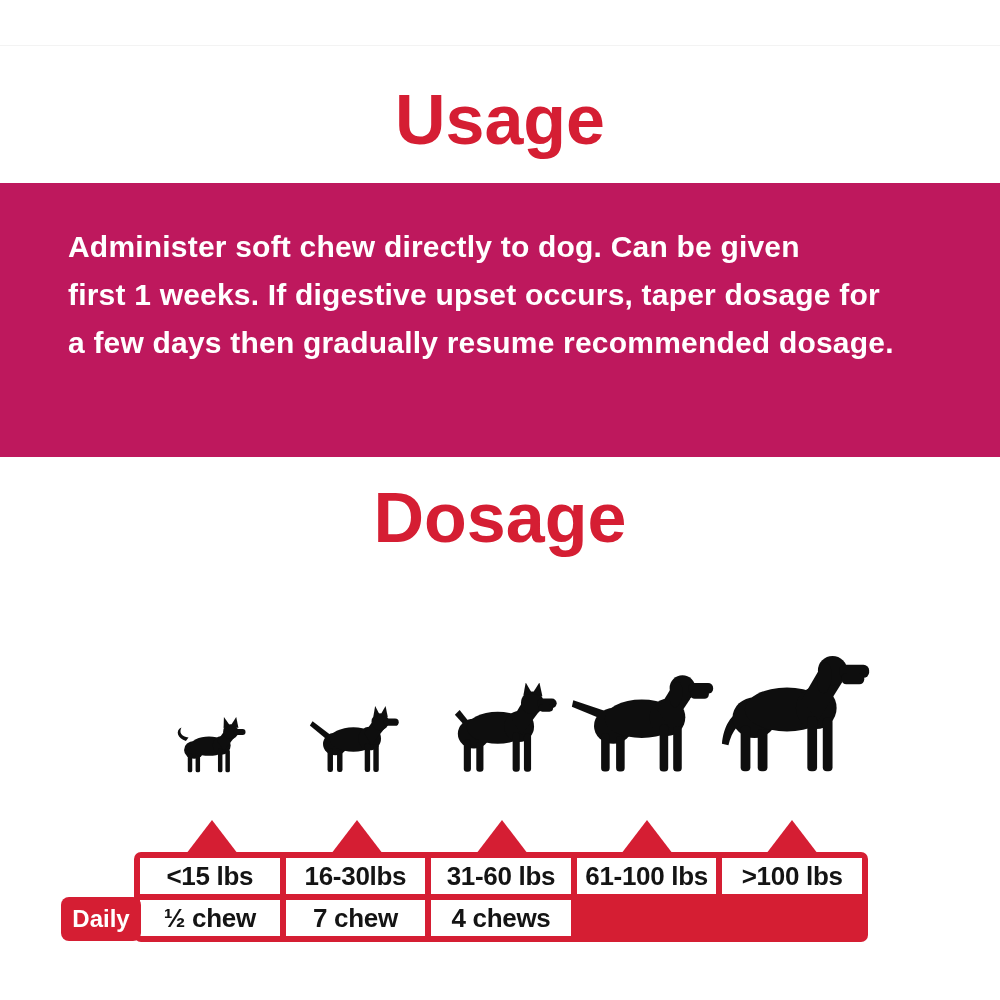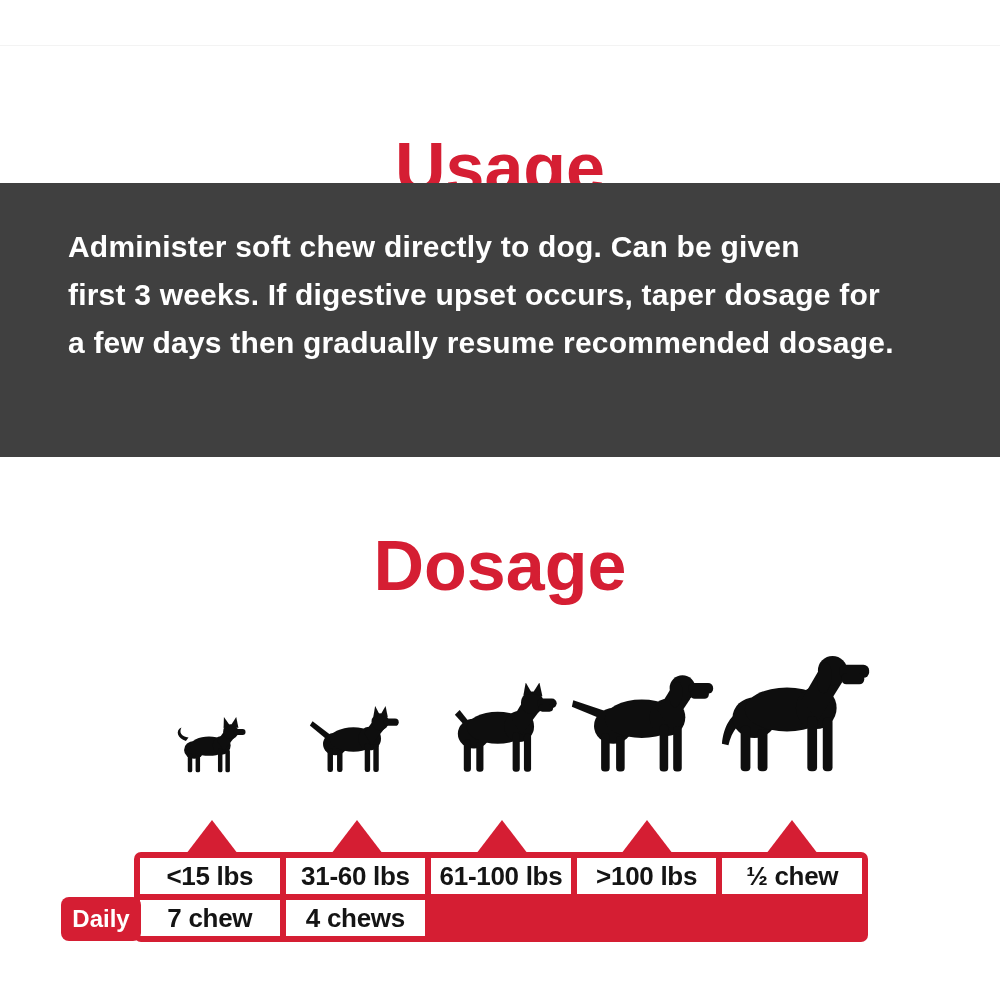--- a/index.html
+++ b/index.html
@@ -4,26 +4,26 @@
 <style>
   html,body{margin:0;padding:0;background:#ffffff;}
   #canvas{
     position:relative;width:1000px;height:1000px;margin:0 auto;
     background:#ffffff;overflow:hidden;
     font-family:"Liberation Sans","DejaVu Sans",sans-serif;
   }
   .edge-line{position:absolute;left:0;top:45px;width:1000px;height:1px;background:#f3f3f3;}
   .section-title{
     position:absolute;left:0;width:1000px;text-align:center;
-    font-size:70px;font-weight:800;letter-spacing:0px;color:#D51E33;margin-top:48px;
+    font-size:70px;font-weight:800;letter-spacing:0px;color:#D51E33;
   }
   #usage-title{top:80px;}
   #dosage-title{top:478px;}
   .banner{
-    position:absolute;left:0;top:183px;width:1000px;height:274px;background:#404040;
+    position:absolute;left:0;top:183px;width:1000px;height:274px;background:#be185d;
   }
   .banner-text{
     position:absolute;left:68px;top:40px;width:880px;
     color:#ffffff;font-size:30px;font-weight:700;line-height:48px;
     letter-spacing:0.2px;
   }
   .dog{position:absolute;}
   .dog svg{display:block;width:100%;height:100%;}
   .tri{
     position:absolute;width:0;height:0;top:820px;
@@ -52,21 +52,21 @@
 
 <div id="canvas">
 
   <div class="edge-line"></div>
 
   <div id="usage-title" class="section-title">Usage</div>
 
   <div class="banner">
     <div class="banner-text">
       <div>Administer soft chew directly to dog. Can be given</div>
-      <div>first 3 weeks. If digestive upset occurs, taper dosage for</div>
+      <div>first 1 weeks. If digestive upset occurs, taper dosage for</div>
       <div>a few days then gradually resume recommended dosage.</div>
     </div>
   </div>
 
   <div id="dosage-title" class="section-title">Dosage</div>
 
   <div class="dog" style="left:171px;top:717px;width:82px;height:56px;">
     <svg viewBox="0 0 220 150" preserveAspectRatio="xMidYMax meet" aria-hidden="true">
       <g fill="#0e0e0e">
         <path d="M40,64 C18,58 10,36 28,28 C21,42 28,52 47,55 Z"></path>
@@ -168,20 +168,21 @@
   </div>
 
   <div class="tri" style="left:186px;"></div>
   <div class="tri" style="left:331px;"></div>
   <div class="tri" style="left:476px;"></div>
   <div class="tri" style="left:621px;"></div>
   <div class="tri" style="left:766px;"></div>
 
   <div id="dosage-table">
     <div class="cell">&lt;15 lbs</div>
+    <div class="cell">16-30lbs</div>
     <div class="cell">31-60 lbs</div>
     <div class="cell">61-100 lbs</div>
     <div class="cell">&gt;100 lbs</div>
     <div class="cell">½ chew</div>
     <div class="cell">7 chew</div>
     <div class="cell">4 chews</div>
   </div>
 
   <div id="daily-label">Daily</div>
 

